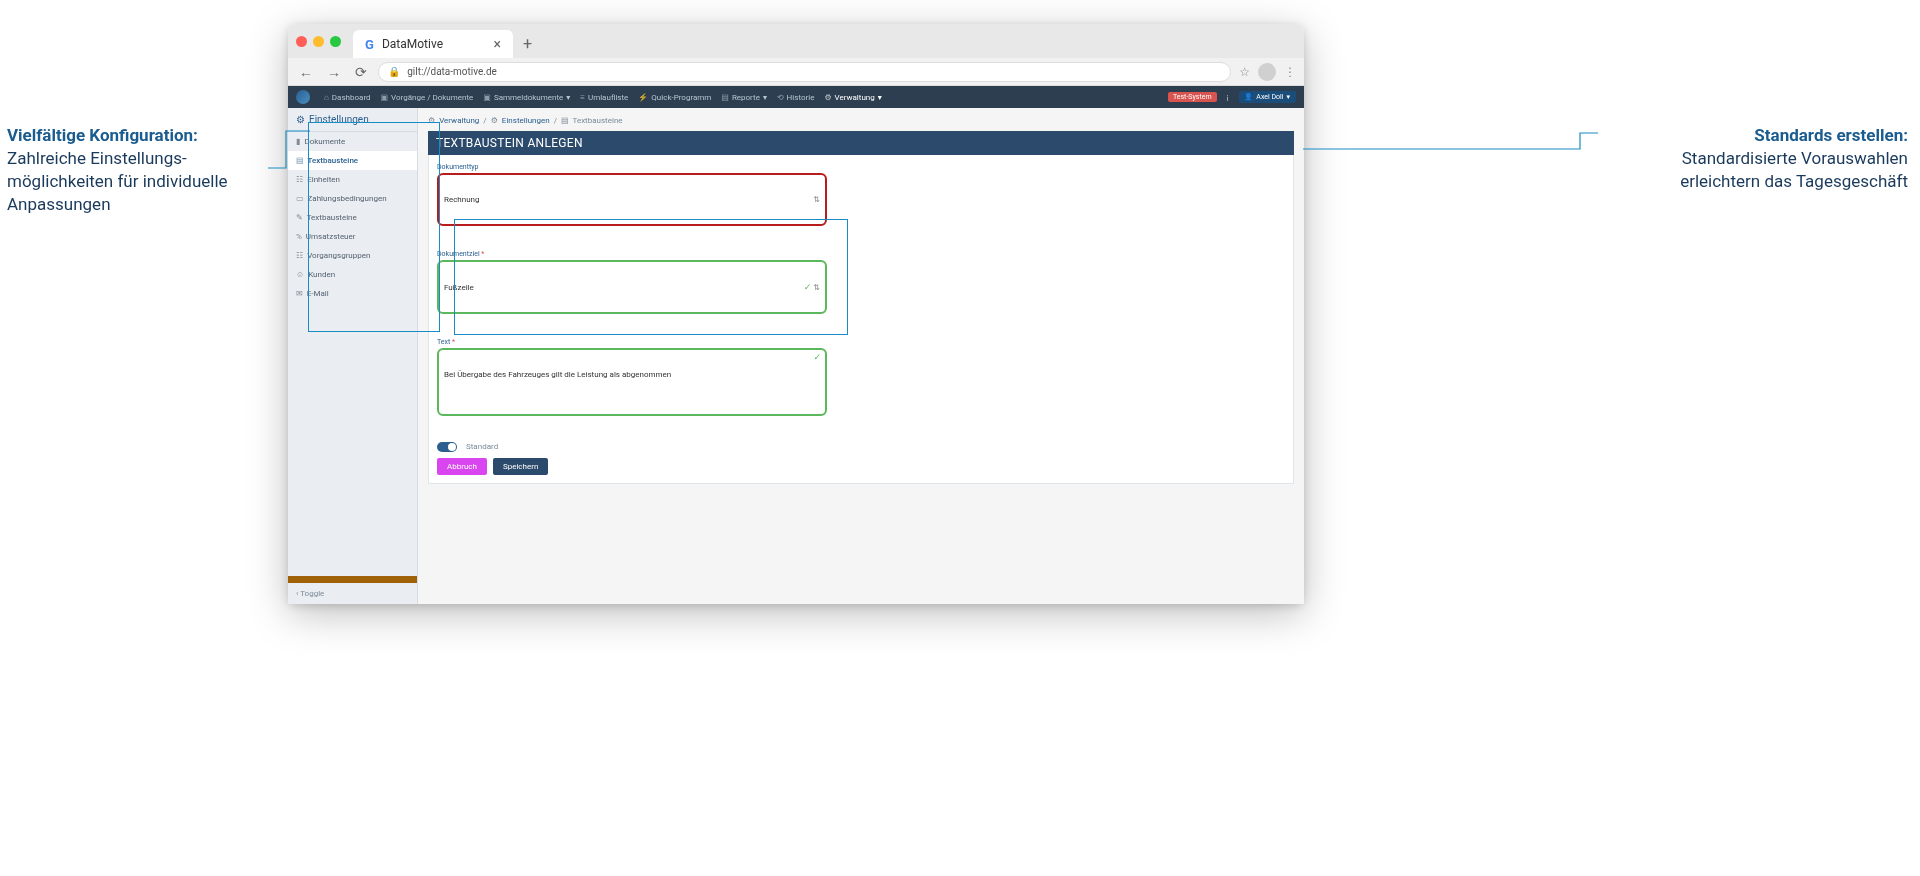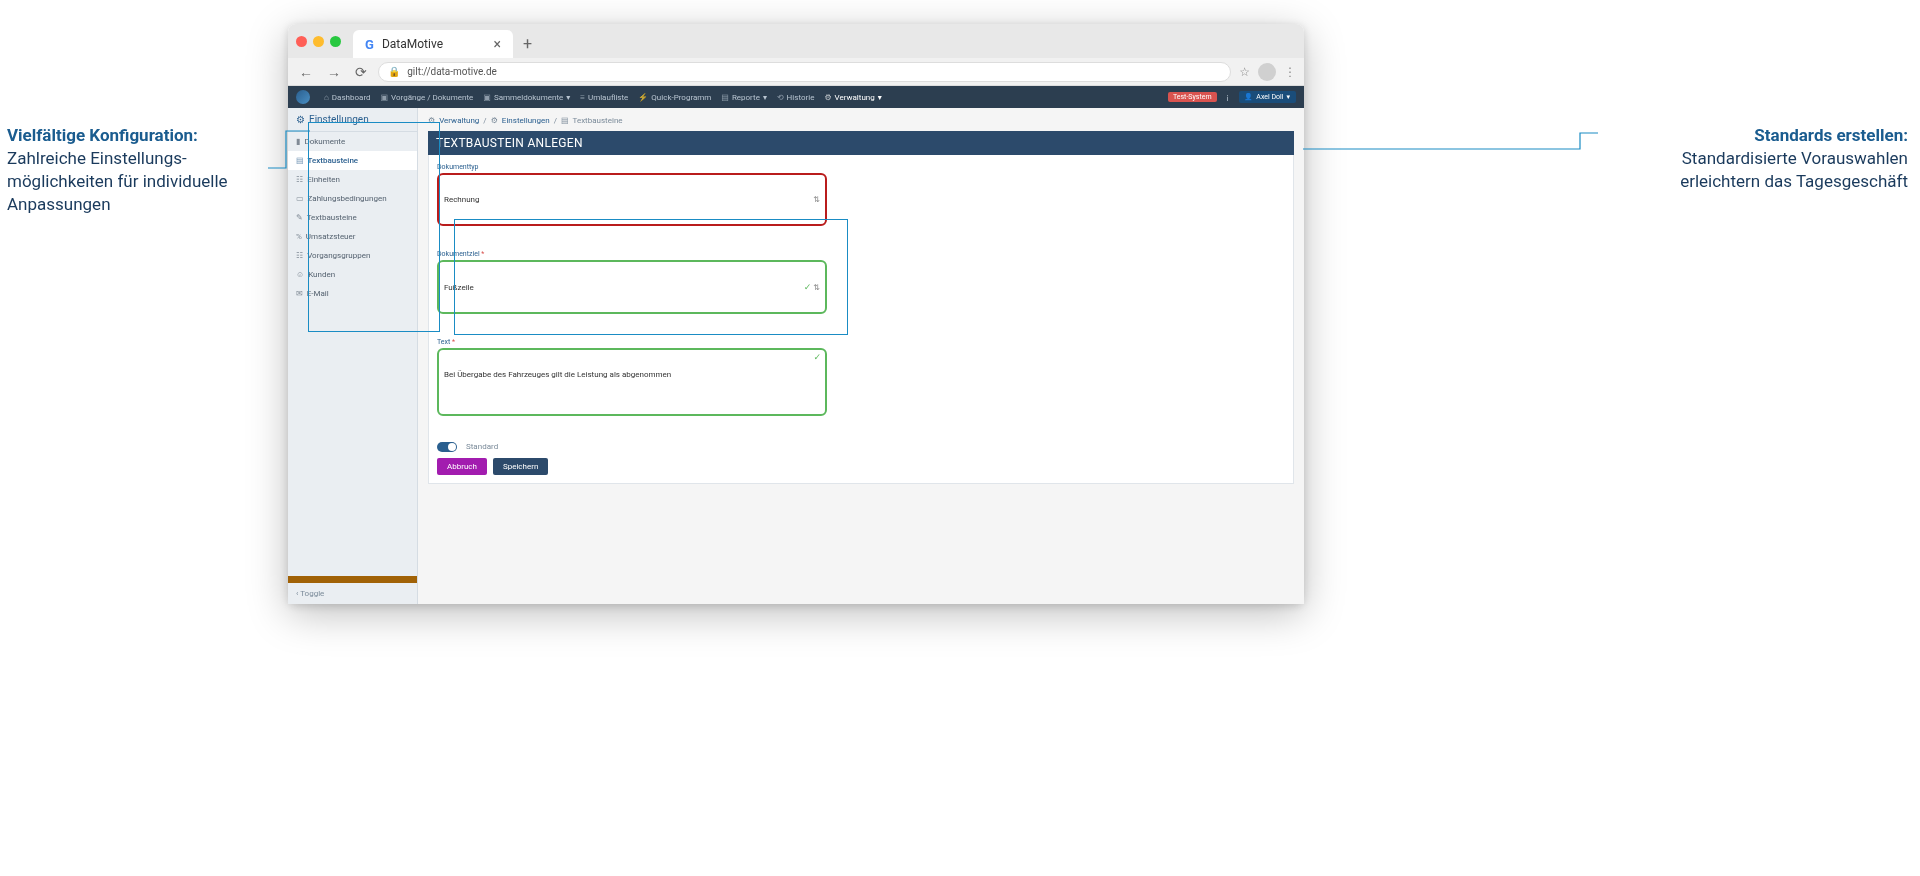--- a/index.html
+++ b/index.html
@@ -48,21 +48,21 @@
 .form-select .chev{color:#888;font-size:8px}
 .field{margin-bottom:24px;max-width:390px}
 .valid{border-color:#5cb85c}
 .valid-mark{color:#5cb85c;font-size:9px}
 .form-textarea{height:68px;resize:none;font-family:inherit}
 .toggle-row{display:flex;align-items:flex-start;gap:9px;margin:6px 0;font-size:8px;color:#7a8a99}
 .toggle{width:20px;height:10px;border-radius:5px;background:#2a5f8f;position:relative}
 .toggle::after{content:"";position:absolute;left:11px;top:1px;width:8px;height:8px;border-radius:50%;background:#fff}
 .btns{display:flex;gap:6px;margin-top:4px}
 .btn{padding:4px 10px;font-size:8px;border:none;border-radius:2px;cursor:pointer}
-.btn-cancel{background:#a21caf;color:#fff}
+.btn-cancel{background:#d946ef;color:#fff}
 .btn-save{background:#2c4a6b;color:#fff}
 .hl-box{position:absolute;border:1.5px solid #1a8cc4;pointer-events:none;z-index:40}
 .si-icon{font-size:8px;opacity:.7}
 </style>
 </head>
 <body>
 
 <div class="annotation ann-left">
   <strong>Vielfältige Konfiguration:</strong><br>
   <span>Zahlreiche Einstellungs-möglichkeiten für individuelle Anpassungen</span>

